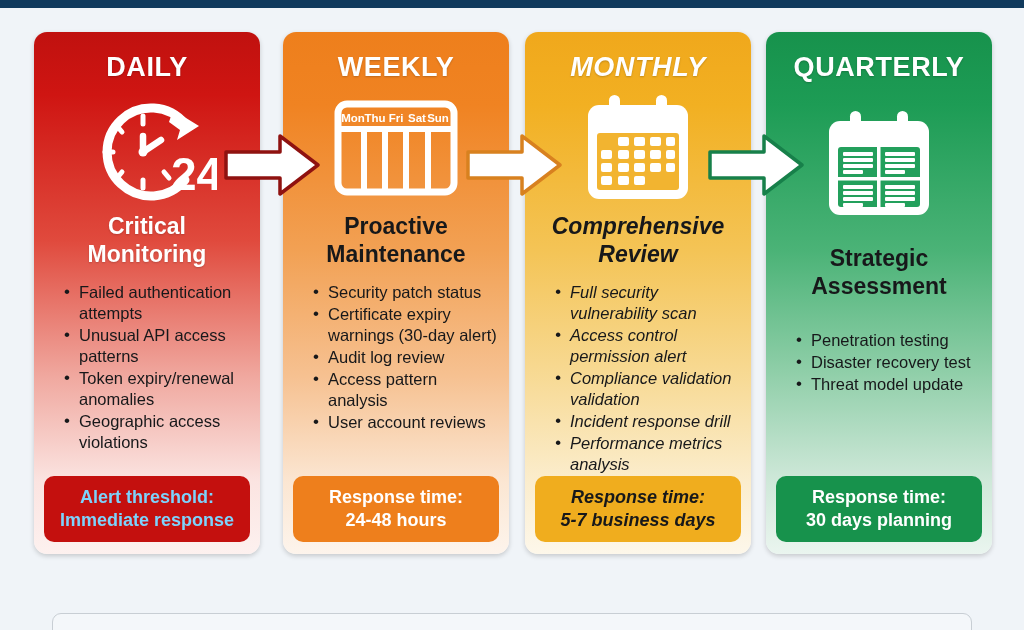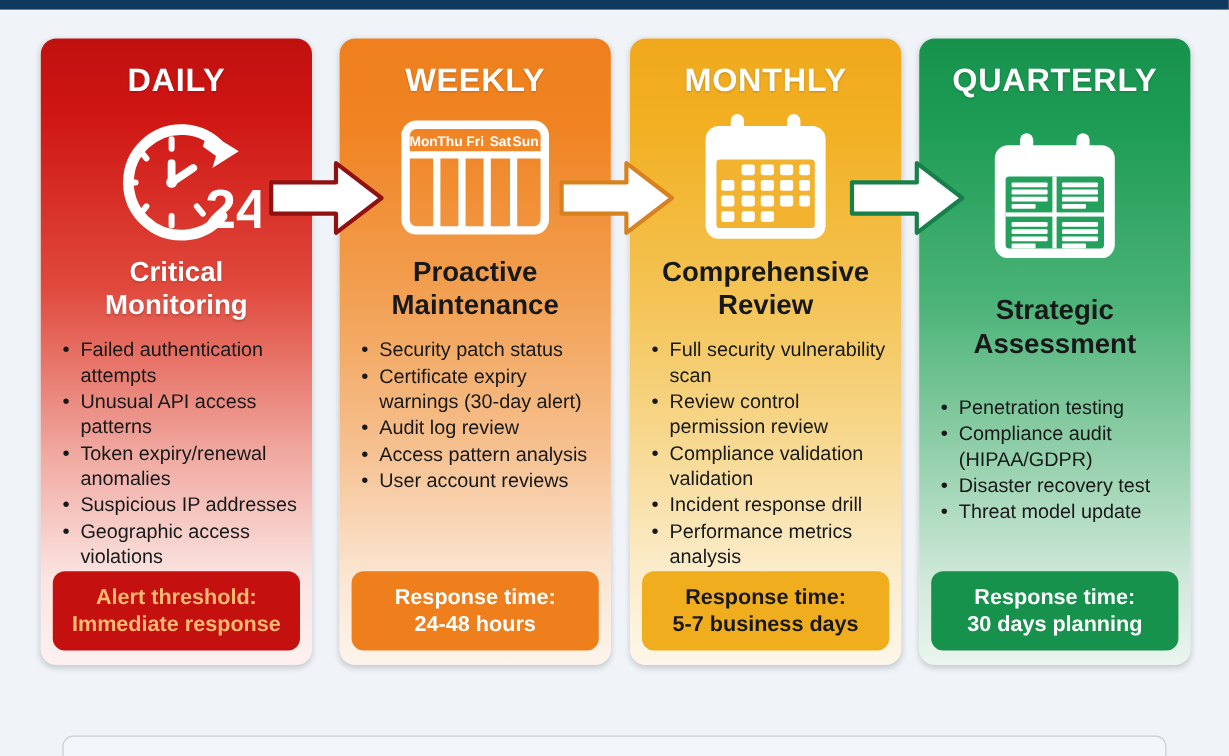--- a/index.html
+++ b/index.html
@@ -21,21 +21,21 @@
     width: 226px;
     height: 522px;
     border-radius: 13px;
     overflow: hidden;
     box-shadow: 0 2px 5px rgba(0,0,0,0.18);
     display: flex;
     flex-direction: column;
   }
   .card.red    { left: 34px;  background: linear-gradient(180deg,#c0110f 0%, #cf1512 12%, #e04a3d 40%, #f0a89f 66%, #fbe4e1 86%, #fdf1ef 100%); }
   .card.orange { left: 283px; background: linear-gradient(180deg,#ee7f1c 0%, #f08322 14%, #f2a154 42%, #f6c191 66%, #fbe6d2 86%, #fdf4ec 100%); }
-  .card.amber  { left: 525px; background: linear-gradient(180deg,#f0a81c 0%, #f2b022 14%, #f4c456 42%, #f7d88f 64%, #fbedcd 86%, #fdf7ea 100%); }
+  .card.amber  { left: 525px; background: linear-gradient(180deg,#f0a81c 0%, #f2b022 14%, #f4c456 42%, #f7d88f 64%, #fbedcd 86%, #fdf7ea 100%); font-style: italic; }
   .card.green  { left: 766px; background: linear-gradient(180deg,#17924c 0%, #1d9c55 14%, #4bb377 42%, #8ccda6 64%, #cfe8d9 86%, #eaf5ef 100%); gap: 16px; }
 
   .card-head {
     text-align: center;
     font-size: 27px;
     font-weight: bold;
     letter-spacing: 0.6px;
     color: #ffffff;
     padding-top: 20px;
     text-shadow: 0 1px 2px rgba(0,0,0,0.20);
@@ -53,21 +53,21 @@
     padding: 0 14px;
     margin-top: 6px;
   }
   .card.red .card-title { color: #ffffff; text-shadow: 0 1px 2px rgba(0,0,0,0.18); }
   .card.orange .card-title,
   .card.amber .card-title,
   .card.green .card-title { color: #17181a; }
 
   .bullets {
     list-style: none;
-    margin: 14px 0 0 0;
+    margin: 14px 0 0 12px;
     padding: 0 12px 0 18px;
     flex: 1;
   }
   .bullets li {
     position: relative;
     font-size: 16.5px;
     line-height: 1.27;
     color: #17181a;
     padding-left: 15px;
     margin-bottom: 1px;
@@ -81,21 +81,21 @@
 
   .footer {
     margin: 0 10px 12px 10px;
     border-radius: 10px;
     text-align: center;
     font-size: 18px;
     font-weight: bold;
     line-height: 1.25;
     padding: 10px 6px 11px 6px;
   }
-  .card.red .footer    { background: #c4100e; color: #fdba74; }
+  .card.red .footer    { background: #c4100e; color: #7dd3fc; }
   .card.orange .footer { background: #ee7f1c; color: #ffffff; }
   .card.amber .footer  { background: #f0ad1e; color: #17181a; }
   .card.green .footer  { background: #17924c; color: #ffffff; }
 
   .arrow { position: absolute; top: 122px; }
 
   #bottom-panel {
     position: absolute;
     left: 52px; top: 605px;
     width: 920px; height: 40px;
@@ -126,21 +126,20 @@
       </svg>
     </div>
     <div class="card-title">
       <span>Critical</span><br>
       <span>Monitoring</span>
     </div>
     <ul class="bullets">
       <li>Failed authentication attempts</li>
       <li>Unusual API access patterns</li>
       <li>Token expiry/renewal anomalies</li>
-      <li>Suspicious IP addresses</li>
       <li>Geographic access violations</li>
     </ul>
     <div class="footer">
       <span>Alert threshold:</span><br>
       <span>Immediate response</span>
     </div>
   </div>
 
   <div class="card orange">
     <div class="card-head">WEEKLY</div>
@@ -208,21 +207,21 @@
           <rect x="52" y="83" width="11" height="9" rx="2"></rect>
         </g>
       </svg>
     </div>
     <div class="card-title">
       <span>Comprehensive</span><br>
       <span>Review</span>
     </div>
     <ul class="bullets">
       <li>Full security vulnerability scan</li>
-      <li>Review control permission review</li>
+      <li>Access control permission alert</li>
       <li>Compliance validation validation</li>
       <li>Incident response drill</li>
       <li>Performance metrics analysis</li>
     </ul>
     <div class="footer">
       <span>Response time:</span><br>
       <span>5-7 business days</span>
     </div>
   </div>
 
@@ -255,21 +254,20 @@
           <rect x="15" y="68" width="82" height="3.5"></rect>
         </g>
       </svg>
     </div>
     <div class="card-title">
       <span>Strategic</span><br>
       <span>Assessment</span>
     </div>
     <ul class="bullets">
       <li>Penetration testing</li>
-      <li>Compliance audit (HIPAA/GDPR)</li>
       <li>Disaster recovery test</li>
       <li>Threat model update</li>
     </ul>
     <div class="footer">
       <span>Response time:</span><br>
       <span>30 days planning</span>
     </div>
   </div>
 
   <svg class="arrow" style="left:222px;" width="100" height="70" viewBox="0 0 100 70">

